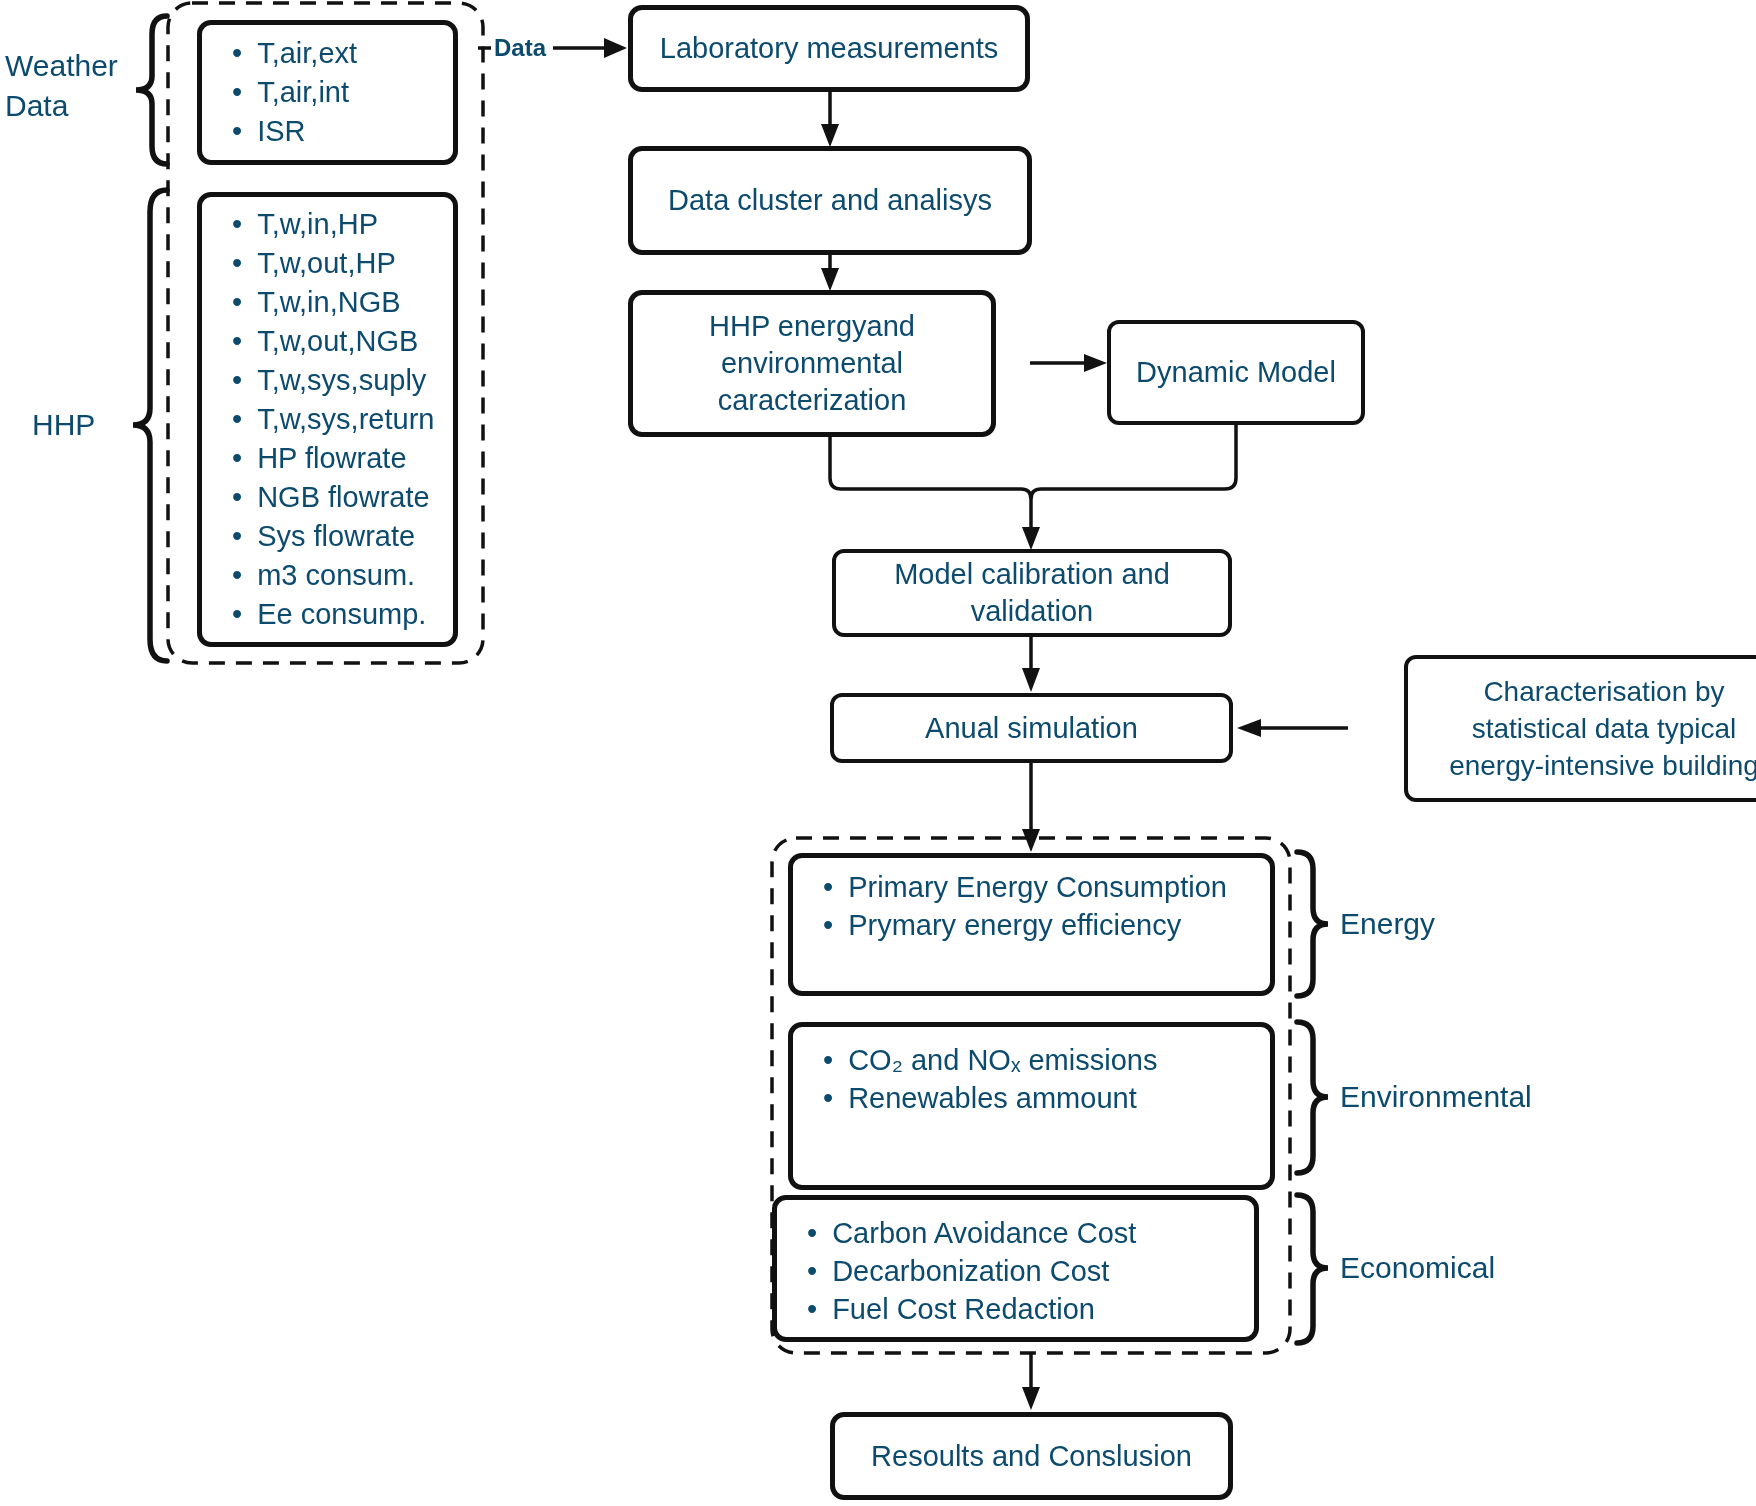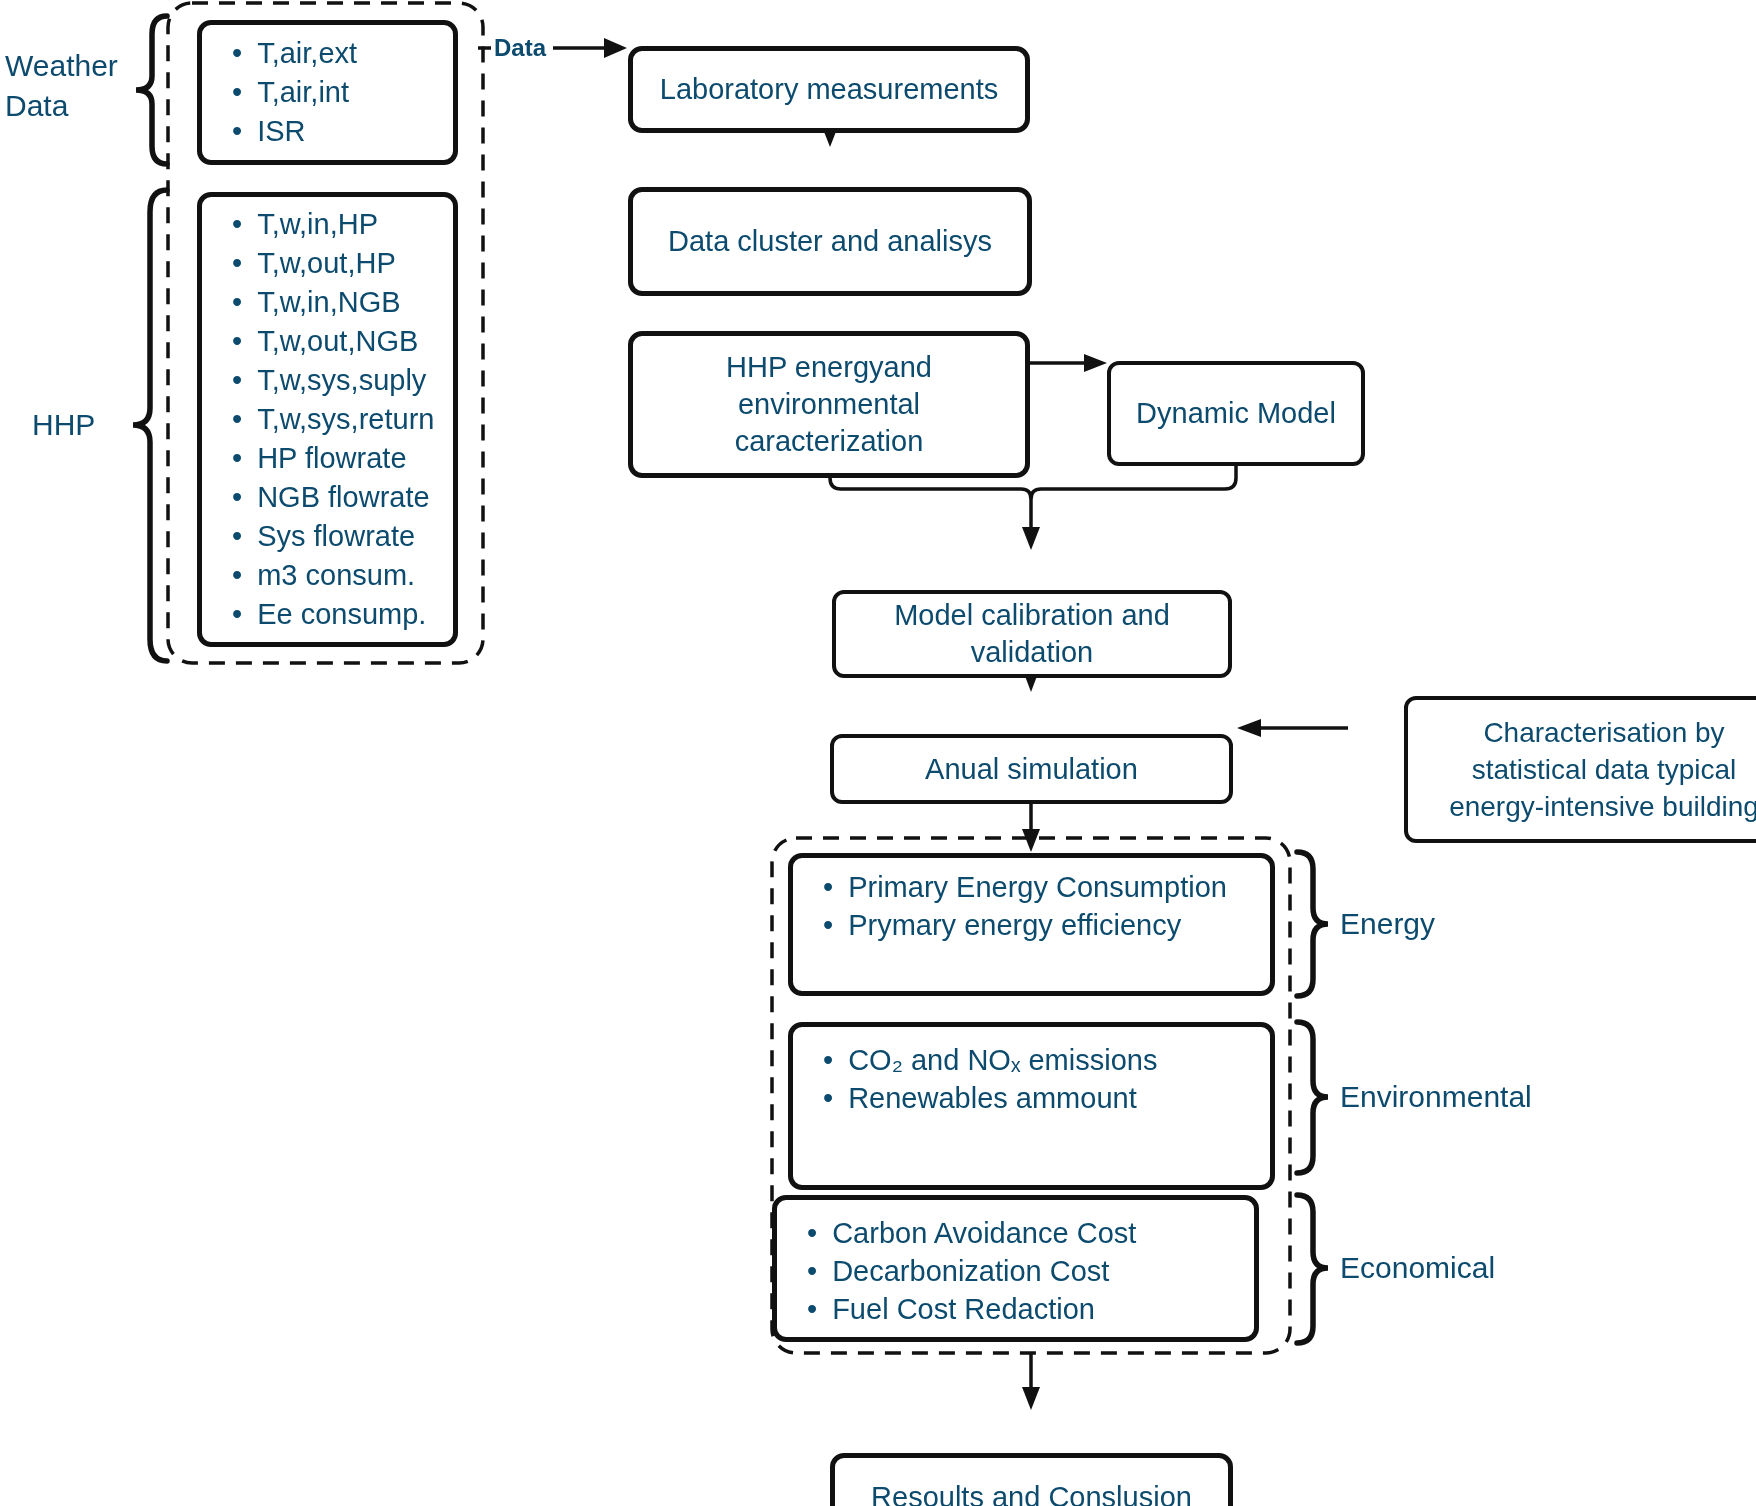--- a/index.html
+++ b/index.html
@@ -25,21 +25,20 @@
     border: 4px solid #111111;
     border-radius: 12px;
     display: flex;
     align-items: center;
     justify-content: center;
     text-align: center;
     white-space: pre-line;
     font-size: 29px;
     line-height: 37px;
     z-index: 2;
-    margin-top: 41px;
   }
   .node.thick { border-width: 5px; border-radius: 14px; }
   .listbox {
     position: absolute;
     box-sizing: border-box;
     background: #ffffff;
     border: 5px solid #111111;
     border-radius: 14px;
     display: flex;
     flex-direction: column;
@@ -151,21 +150,21 @@
       <li>Sys flowrate</li>
       <li>m3 consum.</li>
       <li>Ee consump.</li>
     </ul>
   </div>
 
   <div class="node thick" style="left:628px; top:5px; width:402px; height:87px;">Laboratory measurements</div>
 
   <div class="node thick" style="left:628px; top:146px; width:404px; height:109px;">Data cluster and analisys</div>
 
-  <div class="node thick" style="left:628px; top:290px; width:402px; height:147px;">HHP energyand
+  <div class="node thick" style="left:628px; top:290px; width:368px; height:147px;">HHP energyand
 environmental
 caracterization</div>
 
   <div class="node" style="left:1107px; top:320px; width:258px; height:105px;text-align:center;">Dynamic Model</div>
 
   <div class="node" style="left:832px; top:549px; width:400px; height:88px;">Model calibration and
 validation</div>
 
   <div class="node" style="left:830px; top:693px; width:403px; height:70px;">Anual simulation</div>
 

